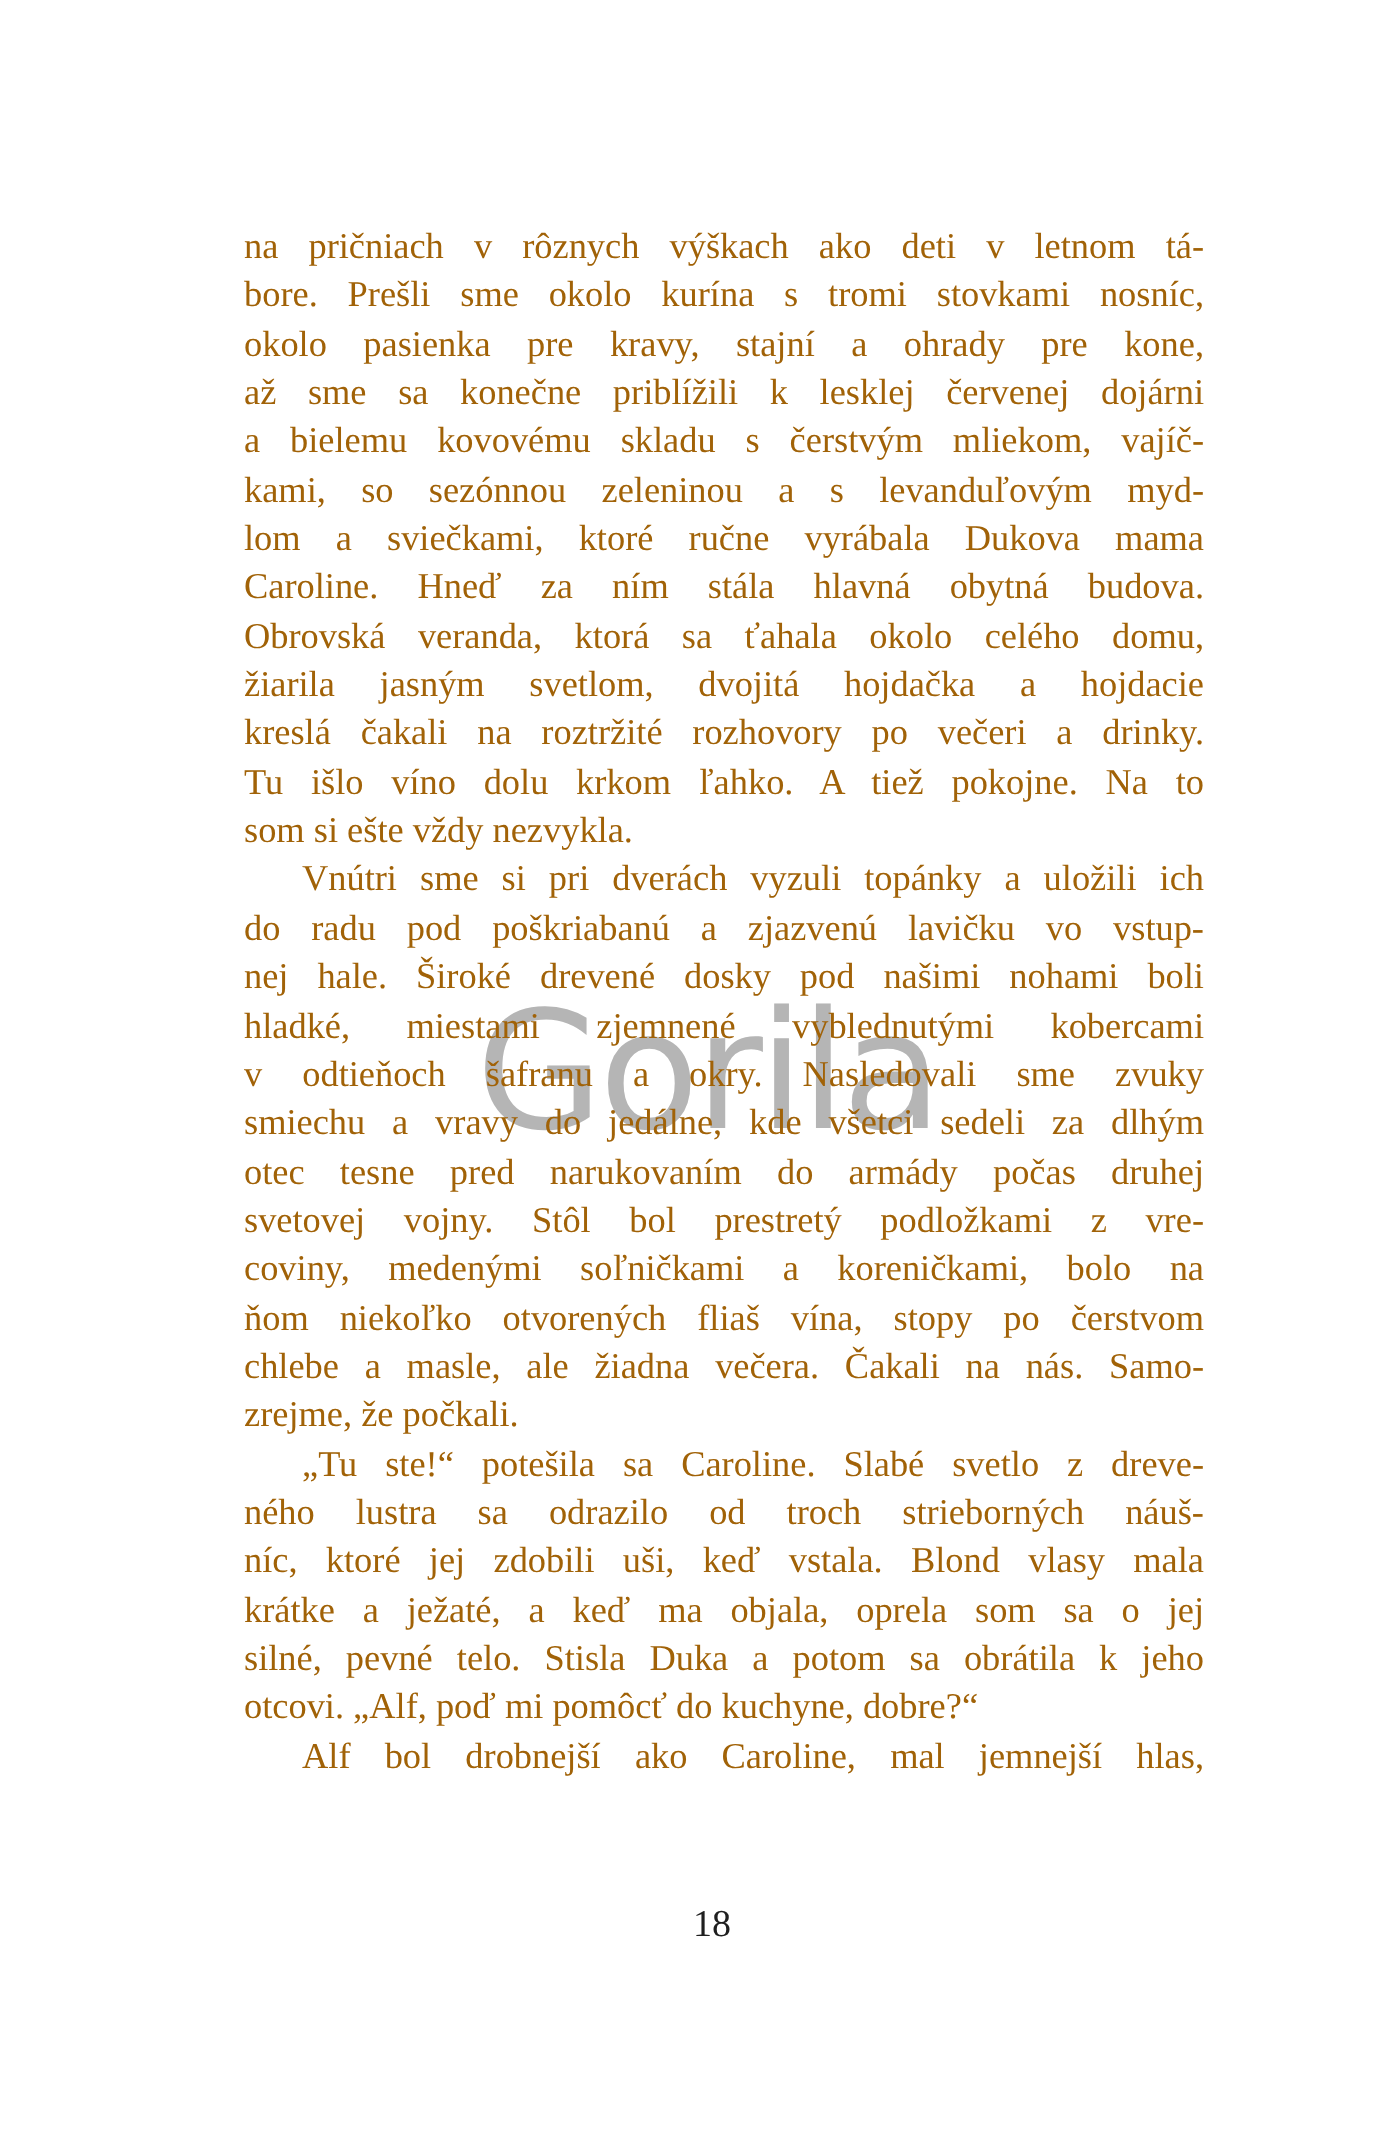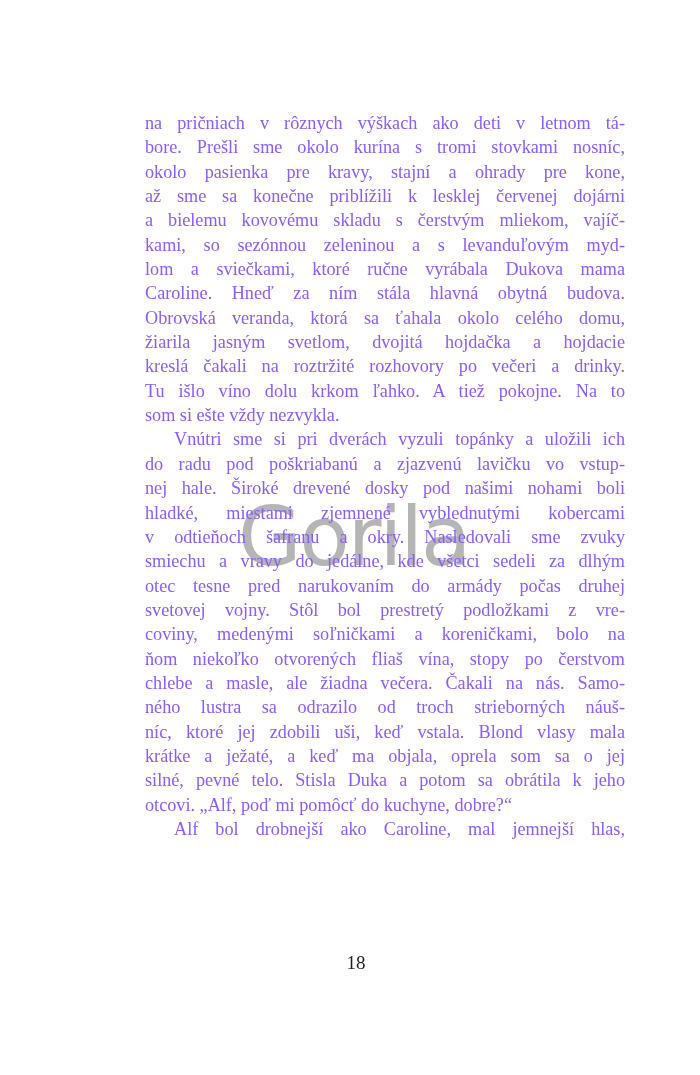--- a/index.html
+++ b/index.html
@@ -27,24 +27,23 @@
     letter-spacing: -2px;
     color: #b5b5b5;
     user-select: none;
   }
   .text-block {
     position: absolute;
     left: 122px;
     top: 111px;
     width: 480px;
     z-index: 2;
-    color: #8b5cf6;
+    color: #a16207;
     font-size: 18.2px;
     line-height: 24.35px;
-    margin-left: 23px;
   }
   .line {
     text-align: justify;
     text-align-last: justify;
     text-justify: inter-word;
     white-space: normal;
   }
   .line.para-end {
     text-align-last: left;
   }
@@ -86,20 +85,22 @@
       <div class="line">do radu pod poškriabanú a zjazvenú lavičku vo vstup-</div>
       <div class="line">nej hale. Široké drevené dosky pod našimi nohami boli</div>
       <div class="line">hladké, miestami zjemnené vyblednutými kobercami</div>
       <div class="line">v odtieňoch šafranu a okry. Nasledovali sme zvuky</div>
       <div class="line">smiechu a vravy do jedálne, kde všetci sedeli za dlhým</div>
       <div class="line">otec tesne pred narukovaním do armády počas druhej</div>
       <div class="line">svetovej vojny. Stôl bol prestretý podložkami z vre-</div>
       <div class="line">coviny, medenými soľničkami a koreničkami, bolo na</div>
       <div class="line">ňom niekoľko otvorených fliaš vína, stopy po čerstvom</div>
       <div class="line">chlebe a masle, ale žiadna večera. Čakali na nás. Samo-</div>
+      <div class="line para-end">zrejme, že počkali.</div>
+      <div class="line indent">„Tu ste!“ potešila sa Caroline. Slabé svetlo z dreve-</div>
       <div class="line">ného lustra sa odrazilo od troch strieborných náuš-</div>
       <div class="line">níc, ktoré jej zdobili uši, keď vstala. Blond vlasy mala</div>
       <div class="line">krátke a ježaté, a keď ma objala, oprela som sa o jej</div>
       <div class="line">silné, pevné telo. Stisla Duka a potom sa obrátila k jeho</div>
       <div class="line para-end">otcovi. „Alf, poď mi pomôcť do kuchyne, dobre?“</div>
       <div class="line indent">Alf bol drobnejší ako Caroline, mal jemnejší hlas,</div>
     </div>
 
   <div class="page-number">18</div>
 </div>

